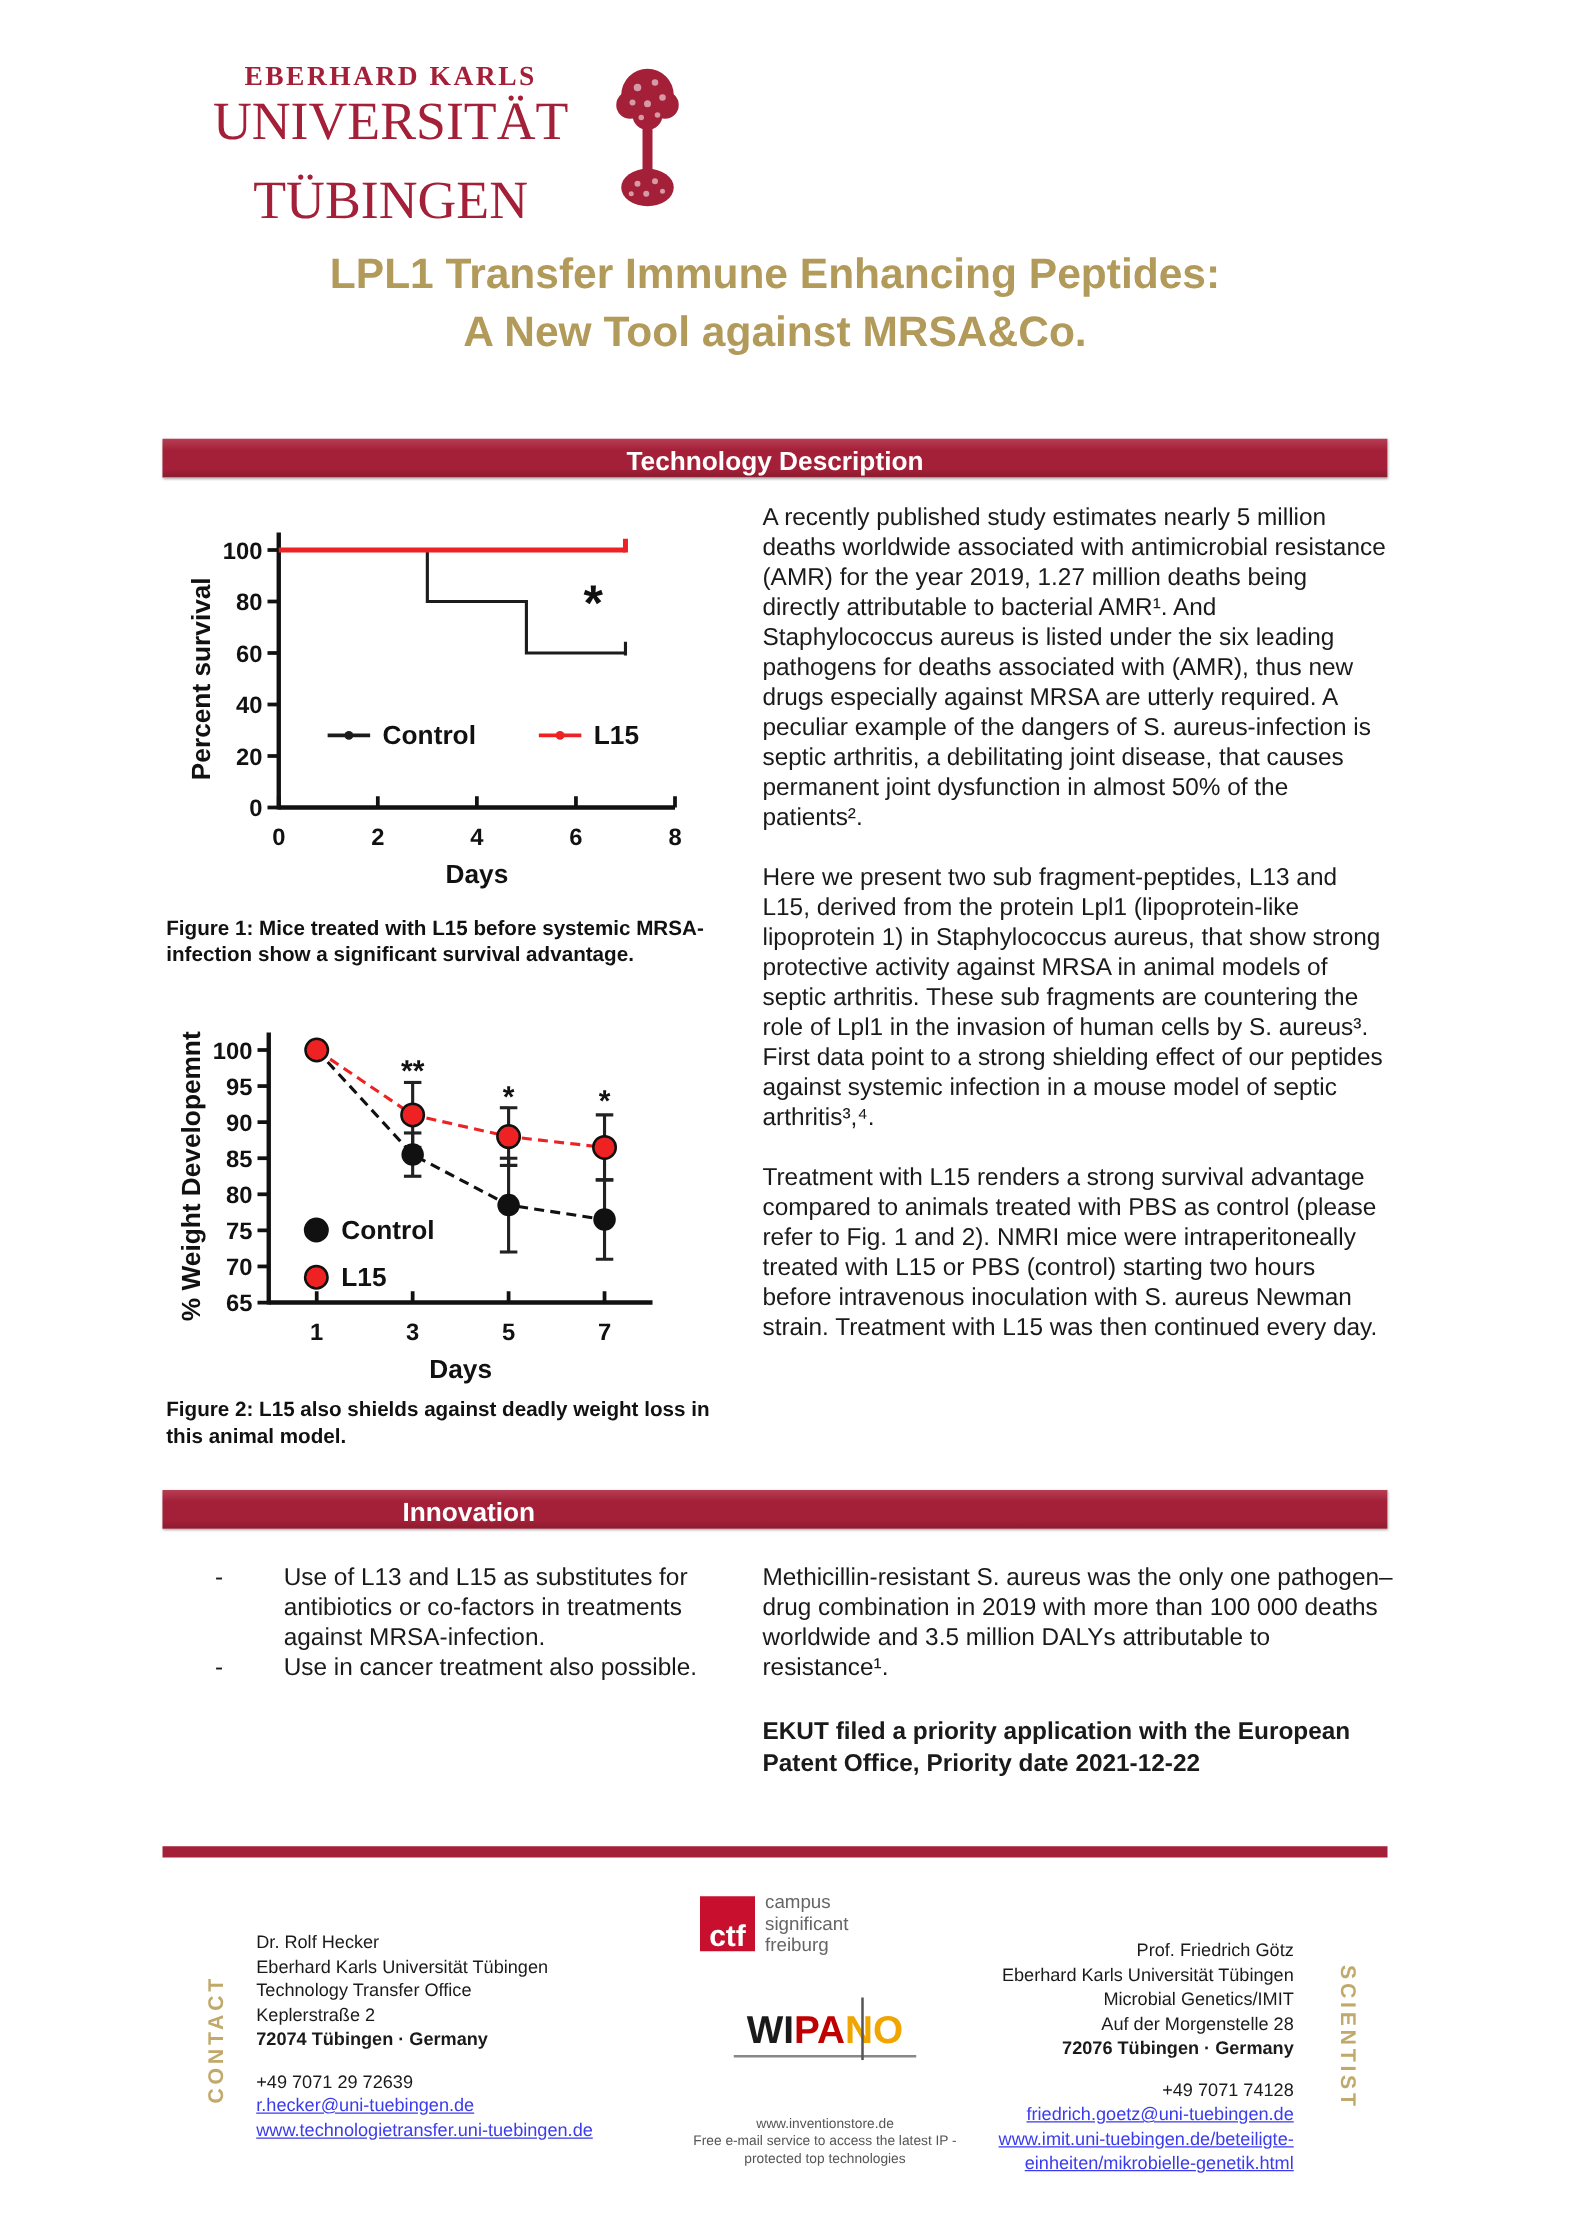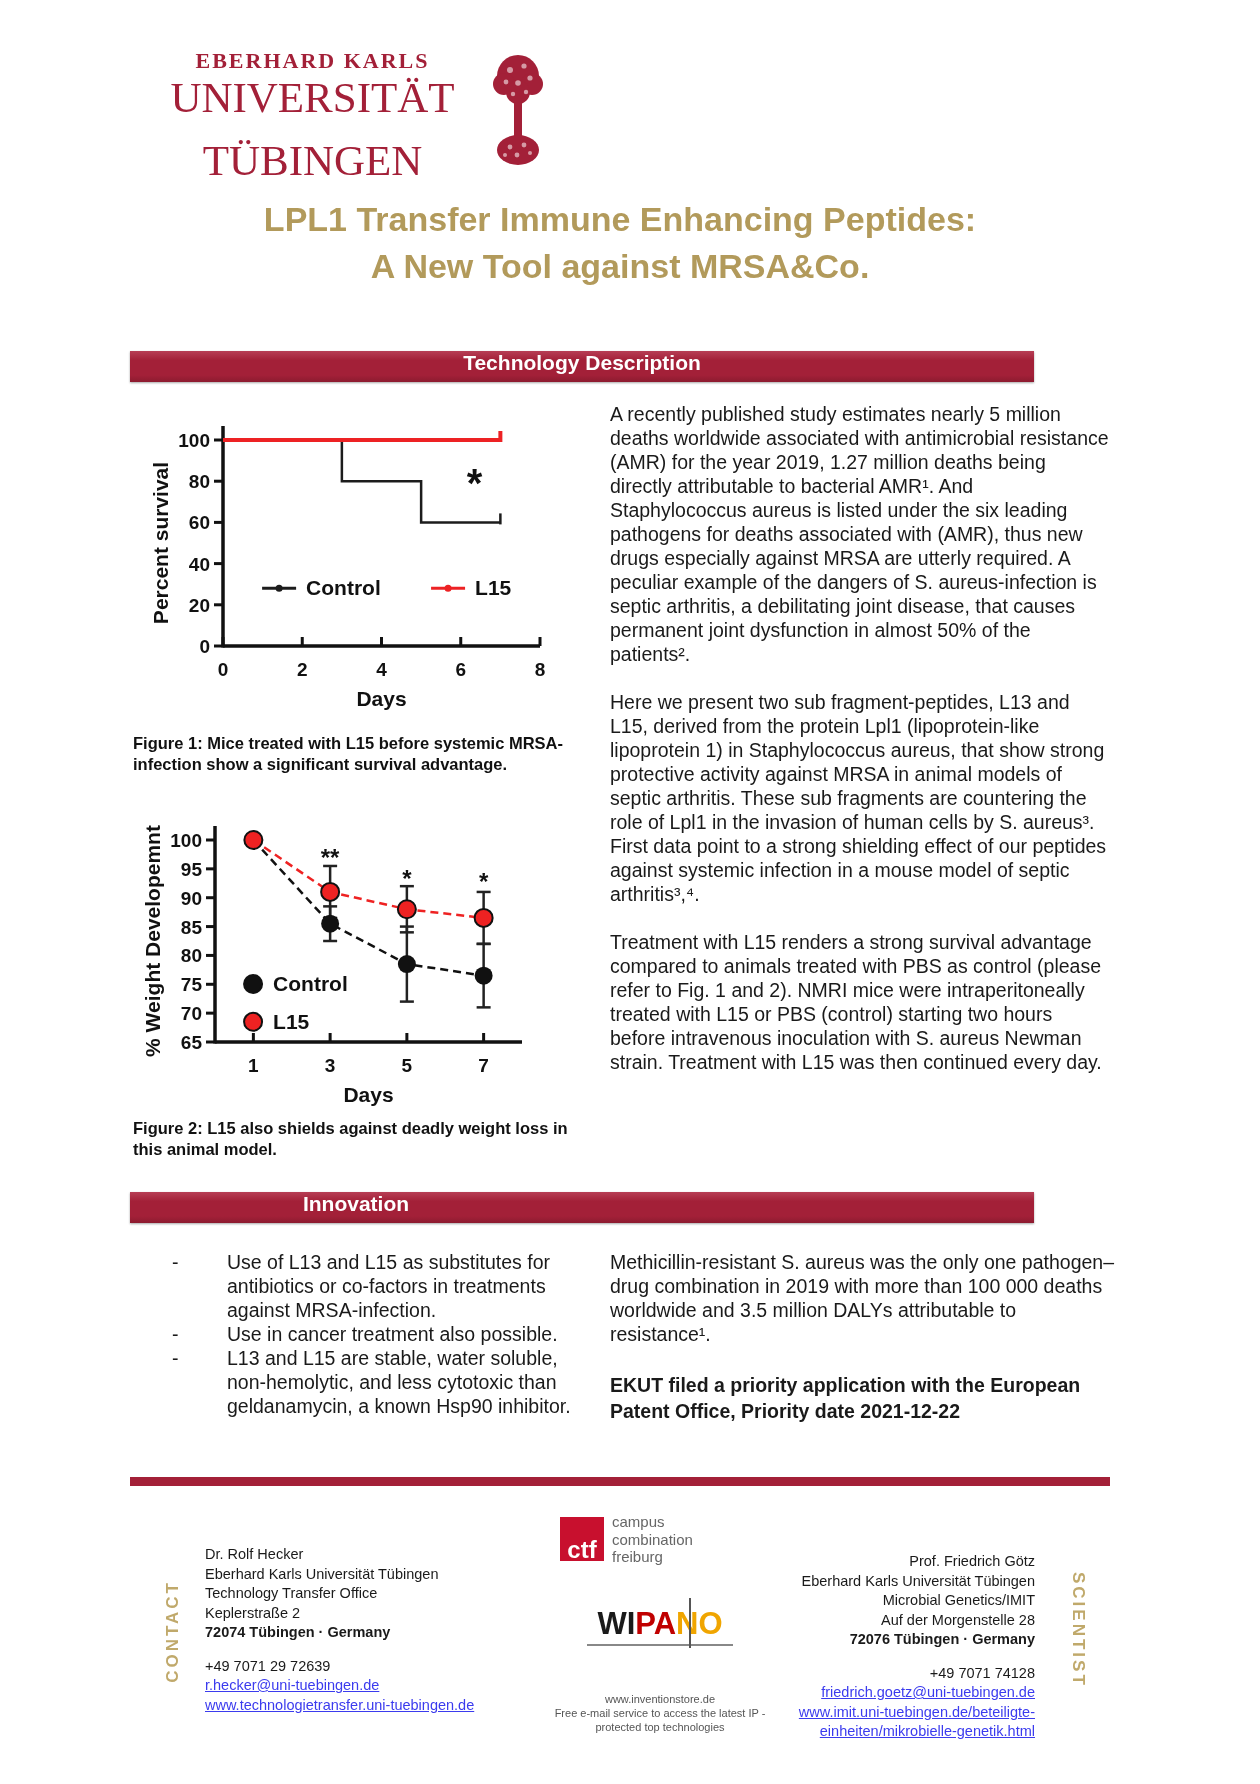--- a/index.html
+++ b/index.html
@@ -13,23 +13,23 @@
   .logo-l1{font-size:22px;font-weight:bold;letter-spacing:2px;}
   .logo-l2{font-size:43px;margin-top:4px;}
   .logo-l3{font-size:43px;margin-top:20px;}
   .tree{left:488px;top:50px;}
 
   
   .title{left:130px;top:196px;width:980px;text-align:center;color:#B29A5B;
          font-size:34px;font-weight:bold;line-height:47px;}
 
   
-  .bar{left:130px;width:904px;height:31px;color:#fff;font-size:21px;font-weight:bold;
+  .bar{left:130px;width:980px;height:31px;color:#fff;font-size:21px;font-weight:bold;
        background:linear-gradient(180deg,#b73e55 0%,#a32038 30%,#a32038 78%,#8c1b2f 100%);
-       display:flex;align-items:flex-start;box-shadow:0 1px 2px rgba(0,0,0,.35);}
+       display:flex;align-items:flex-end;box-shadow:0 1px 2px rgba(0,0,0,.35);}
   .bar-tech{top:351px;justify-content:center;}
   .bar-split{top:1192px;}
   .bar-half{width:50%;text-align:center;}
 
   
   .col-right{left:610px;top:402px;width:502px;font-size:19.5px;line-height:24px;}
   .col-right p{margin:0 0 24px 0;}
   .caption{color:#111;font-weight:bold;font-size:16.5px;line-height:21px;}
   .cap1{left:133px;top:733px;width:455px;}
   .cap2{left:133px;top:1118px;width:465px;}
@@ -241,24 +241,20 @@
 
 <div class="abs bullets">
   <div class="li">
     <span class="dash"></span>
     <span>Use of L13 and L15 as substitutes for antibiotics or co-factors in treatments against MRSA-infection.</span>
   </div>
   <div class="li">
     <span class="dash"></span>
     <span>Use in cancer treatment also possible.</span>
   </div>
-  <div class="li">
-    <span class="dash"></span>
-    <span>L13 and L15 are stable, water soluble, non-hemolytic, and less cytotoxic than geldanamycin, a known Hsp90 inhibitor.</span>
-  </div>
 </div>
 
 <div class="abs market">Methicillin-resistant S. aureus was the only one pathogen–drug combination in 2019 with more than 100 000 deaths worldwide and 3.5 million DALYs attributable to resistance¹.</div>
 <div class="abs market-bold">EKUT filed a priority application with the European Patent Office, Priority date 2021-12-22</div>
 
 <div class="abs foot-rule"></div>
 
 <div class="abs vlabel vlabel-contact">CONTACT</div>
 <div class="abs addr contact-block">
   <div>Dr. Rolf Hecker</div>
@@ -269,21 +265,21 @@
   <div class="phone">+49 7071 29 72639</div>
   <div><a class="link" href="#">r.hecker@uni-tuebingen.de</a></div>
   <div><a class="link" href="#">www.technologietransfer.uni-tuebingen.de</a></div>
 </div>
 
 <div class="abs ctf-square">
   <span>ctf</span>
 </div>
 <div class="abs ctf-text">
   <div>campus</div>
-  <div>combination</div>
+  <div>significant</div>
   <div>freiburg</div>
 </div>
 
 <div class="abs wipano">
   <span class="inner">
     <span class="vline"></span>
     <span class="wip-wi">WI</span><span class="wip-pa">PA</span><span class="wip-no">NO</span>
   </span>
 </div>
 

